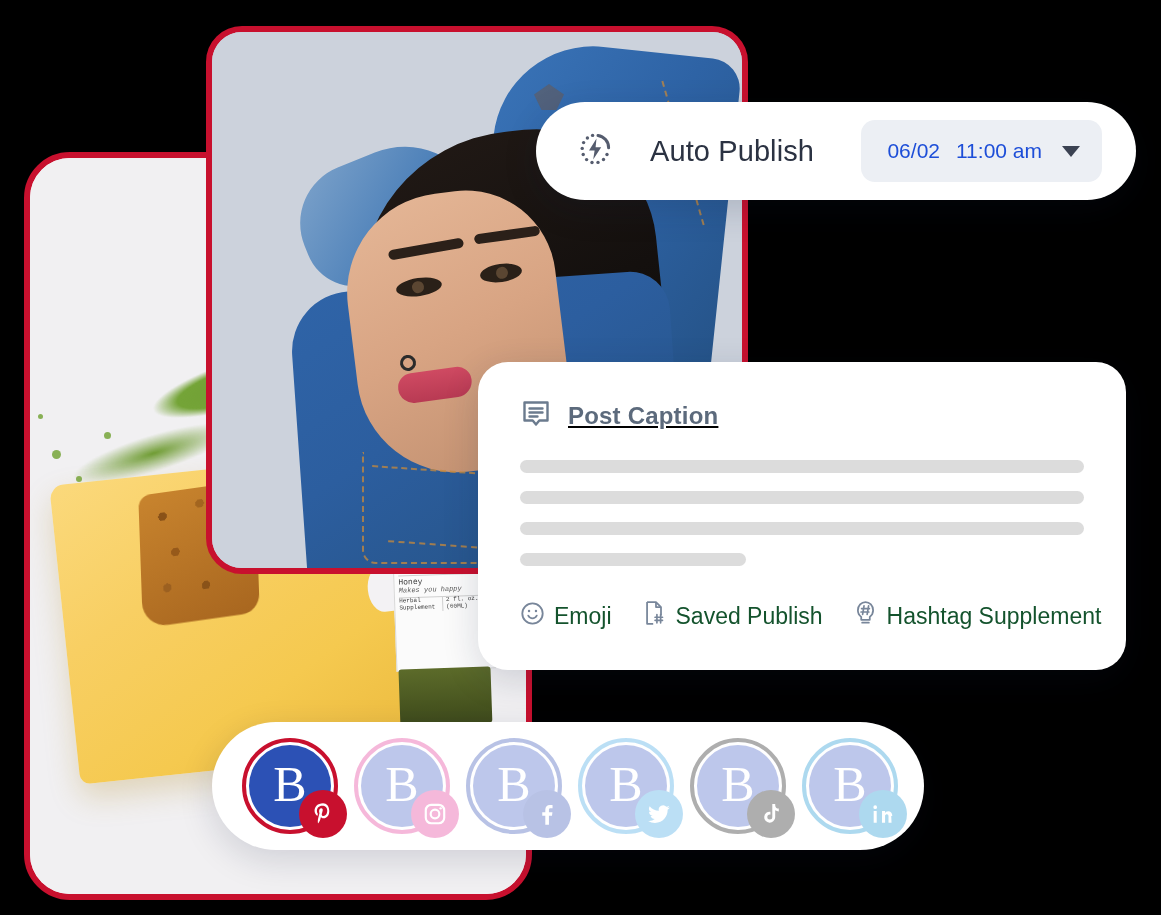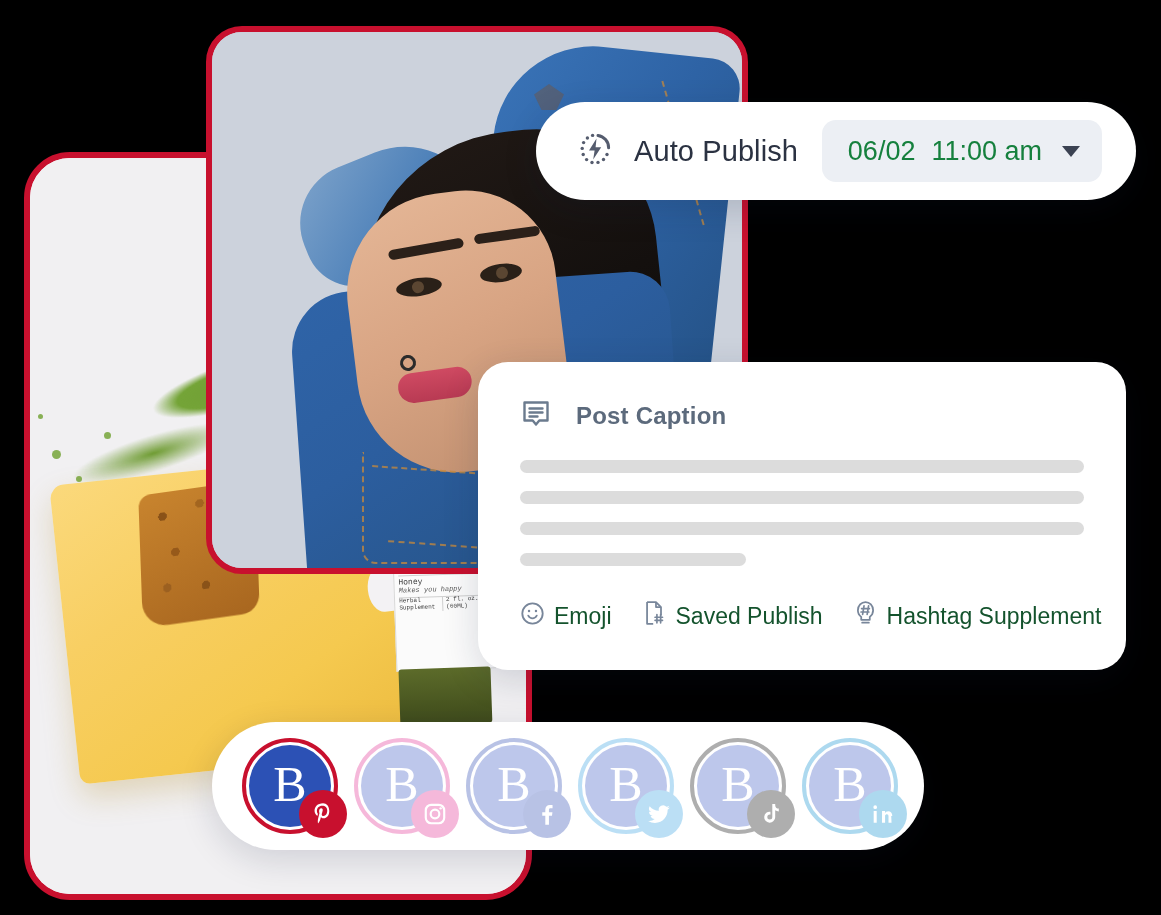--- a/index.html
+++ b/index.html
@@ -261,34 +261,35 @@
     padding: 0 34px 0 40px;
     gap: 18px;
     box-shadow: 0 10px 34px rgba(20,30,60,.16);
   }
   .autopub-label {
     font-size: 29px;
     font-weight: 400;
     color: #2b3242;
     letter-spacing: .1px;
     white-space: nowrap;
+    margin-left: 16px;
   }
   .datetime-pill {
     margin-left: auto;
     background: #eceff4;
     border-radius: 14px;
     height: 62px;
     display: flex;
     align-items: center;
     gap: 16px;
     padding: 0 22px 0 26px;
   }
   .dt-date, .dt-time {
-    font-size: 27px;
-    color: #15803d;
+    font-size: 21px;
+    color: #1d4ed8;
     white-space: nowrap;
   }
   .dt-caret {
     width: 0; height: 0;
     border-left: 9px solid transparent;
     border-right: 9px solid transparent;
     border-top: 11px solid #3b4252;
     margin-left: 4px;
   }
 
@@ -300,22 +301,23 @@
     width: 648px;
     height: 308px;
     background: #ffffff;
     border-radius: 30px;
     box-shadow: 0 10px 36px rgba(20,30,60,.16);
     padding: 36px 42px 0 42px;
   }
   .caption-head {
     display: flex;
     align-items: center;
-    gap: 24px;
+    gap: 16px;
     margin-bottom: 26px;
+    text-decoration: underline;
   }
   .caption-title {
     font-size: 24px;
     font-weight: bold;
     color: #5c6a7c;
     letter-spacing: .2px;
   }
   .skeletons { display: flex; flex-direction: column; gap: 18px; }
   .sk {
     height: 13px;

